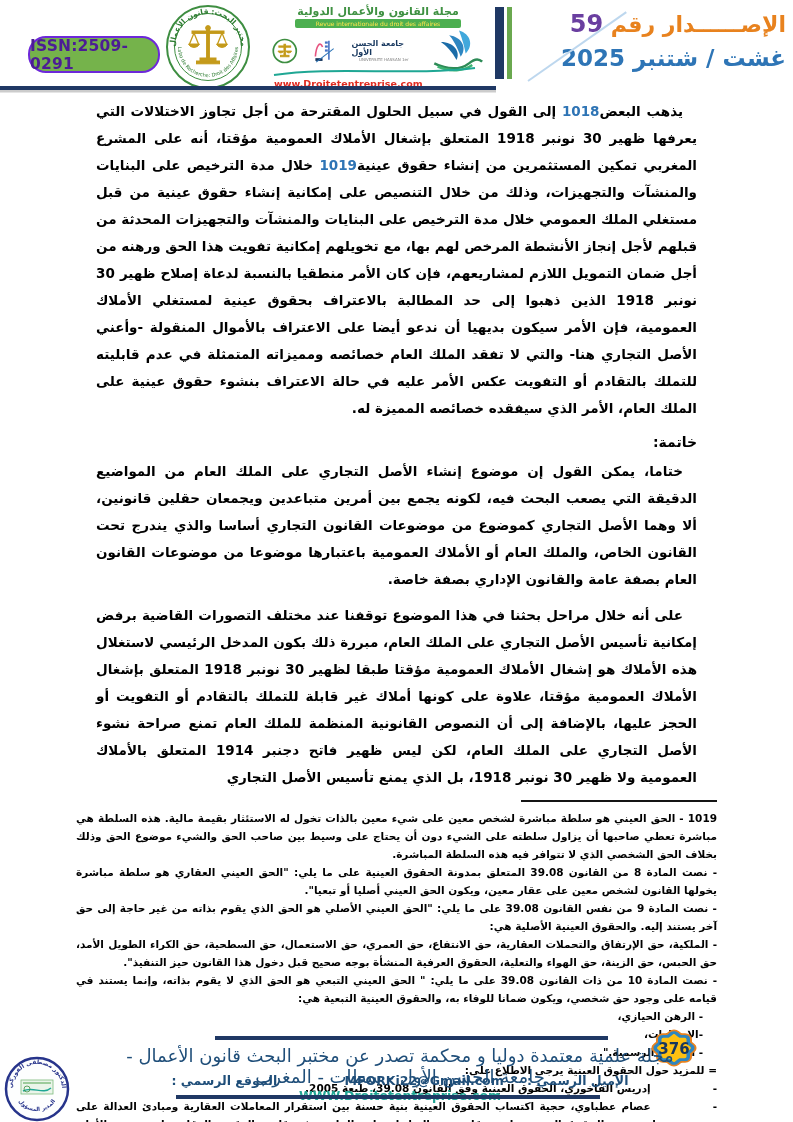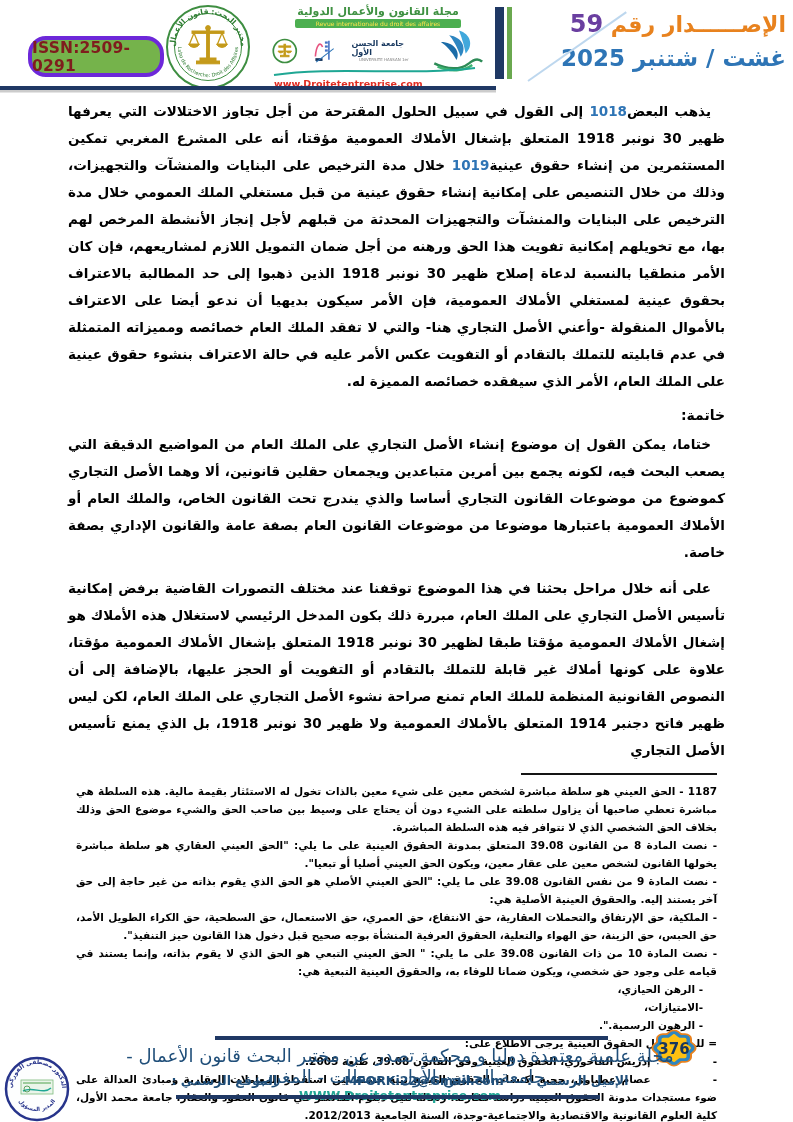--- a/index.html
+++ b/index.html
@@ -5,23 +5,23 @@
   html,body{margin:0;padding:0;background:#888;}
   .page{
     position:relative; width:793px; height:1122px; margin:0 auto;
     background:#ffffff; overflow:hidden; direction:rtl;
     font-family:"DejaVu Sans", sans-serif; color:#000;
   }
   
   .hdr{position:absolute;top:0;left:0;width:793px;height:94px;direction:ltr;}
   .issn-pill{
     position:absolute;left:28px;top:36px;width:128px;height:33px;
-    background:#75B34B;border:4px solid #6d28d9;border-radius:18px;
+    background:#75B34B;border:2px solid #6d28d9;border-radius:18px;
     display:flex;align-items:center;justify-content:center;
-    color:#7f1d1d;font-weight:bold;font-size:15.5px;letter-spacing:.2px;
+    color:#4c1d95;font-weight:bold;font-size:15.5px;letter-spacing:.2px;
   }
   .scales-logo{position:absolute;left:165px;top:4px;}
   .banner{position:absolute;left:272px;top:5px;width:212px;height:84px;}
   .banner-title{color:#3F9142;font-weight:bold;font-size:11px;text-align:center;line-height:13px;}
   .banner-sub{width:78%;margin:1px auto 0;background:#4CAF50;color:#FFE54C;
     font-size:6px;text-align:center;line-height:9px;border-radius:2px;}
   .banner-mid{display:flex;align-items:center;gap:15px;height:46px;direction:ltr;}
   .univ{display:flex;flex-direction:column;align-items:center;line-height:1.1;}
   .univ-ar{font-size:8px;color:#17375E;font-weight:bold;}
   .univ-fr{font-size:4px;color:#7F7F7F;}
@@ -31,21 +31,21 @@
   .vbar-green{position:absolute;left:507px;top:7px;width:5px;height:72px;background:#6AA84F;}
   .issue{position:absolute;left:520px;top:8px;width:266px;text-align:right;direction:rtl;}
   .issue-line1{font-size:22px;font-weight:bold;color:#E8821E;line-height:32px;}
   .issue-num{color:#6A3FA0;font-size:24px;}
   .issue-line2{font-size:23px;font-weight:bold;color:#2E75B6;line-height:34px;text-shadow:0 0 1px #fff;}
   .issue-diag{position:absolute;left:8px;top:72px;width:120px;height:2px;background:#BDD7EE;
     transform:rotate(-35deg);transform-origin:left center;}
   .hdr-line{position:absolute;left:0;top:86px;width:496px;height:3.5px;background:#1F3864;
     box-shadow:0 2.5px 0 rgba(127,127,127,.4);}
   
-  .content{padding:98px 68px 0;}
+  .content{padding:98px 96px 0;}
   .content p{margin:0 0 9px;font-size:13.5px;line-height:27px;text-align:justify;
     font-weight:bold;text-indent:14px;}
   .fn-ref{color:#2E74B5;}
   .heading{font-size:14px;font-weight:bold;margin:12px 0 8px;}
   
   .footnotes{padding:0 76px;margin-top:8px;}
   .fn-sep{width:196px;height:2px;background:#141414;margin:4px 0 7px;}
   .fn{font-size:10.5px;line-height:18px;text-align:justify;font-weight:bold;}
   .fn-ind{padding-right:14px;}
   .fn-dash{display:inline-block;}
@@ -160,21 +160,21 @@
     <p><span>يذهب البعض</span><span class="fn-ref">1018</span><span> إلى القول في سبيل الحلول المقترحة من أجل تجاوز الاختلالات التي يعرفها ظهير 30 نونبر 1918 المتعلق بإشغال الأملاك العمومية مؤقتا، أنه على المشرع المغربي تمكين المستثمرين من إنشاء حقوق عينية</span><span class="fn-ref">1019</span><span> خلال مدة الترخيص على البنايات والمنشآت والتجهيزات، وذلك من خلال التنصيص على إمكانية إنشاء حقوق عينية من قبل مستغلي الملك العمومي خلال مدة الترخيص على البنايات والمنشآت والتجهيزات المحدثة من قبلهم لأجل إنجاز الأنشطة المرخص لهم بها، مع تخويلهم إمكانية تفويت هذا الحق ورهنه من أجل ضمان التمويل اللازم لمشاريعهم، فإن كان الأمر منطقيا بالنسبة لدعاة إصلاح ظهير 30 نونبر 1918 الذين ذهبوا إلى حد المطالبة بالاعتراف بحقوق عينية لمستغلي الأملاك العمومية، فإن الأمر سيكون بديهيا أن ندعو أيضا على الاعتراف بالأموال المنقولة -وأعني الأصل التجاري هنا- والتي لا تفقد الملك العام خصائصه ومميزاته المتمثلة في عدم قابليته للتملك بالتقادم أو التفويت عكس الأمر عليه في حالة الاعتراف بنشوء حقوق عينية على الملك العام، الأمر الذي سيفقده خصائصه المميزة له.</span></p>
 
     <div class="heading">خاتمة:</div>
 
     <p>ختاما، يمكن القول إن موضوع إنشاء الأصل التجاري على الملك العام من المواضيع الدقيقة التي يصعب البحث فيه، لكونه يجمع بين أمرين متباعدين ويجمعان حقلين قانونين، ألا وهما الأصل التجاري كموضوع من موضوعات القانون التجاري أساسا والذي يندرج تحت القانون الخاص، والملك العام أو الأملاك العمومية باعتبارها موضوعا من موضوعات القانون العام بصفة عامة والقانون الإداري بصفة خاصة.</p>
     <p>على أنه خلال مراحل بحثنا في هذا الموضوع توقفنا عند مختلف التصورات القاضية برفض إمكانية تأسيس الأصل التجاري على الملك العام، مبررة ذلك بكون المدخل الرئيسي لاستغلال هذه الأملاك هو إشغال الأملاك العمومية مؤقتا طبقا لظهير 30 نونبر 1918 المتعلق بإشغال الأملاك العمومية مؤقتا، علاوة على كونها أملاك غير قابلة للتملك بالتقادم أو التفويت أو الحجز عليها، بالإضافة إلى أن النصوص القانونية المنظمة للملك العام تمنع صراحة نشوء الأصل التجاري على الملك العام، لكن ليس ظهير فاتح دجنبر 1914 المتعلق بالأملاك العمومية ولا ظهير 30 نونبر 1918، بل الذي يمنع تأسيس الأصل التجاري</p>
   </div>
 
   <div class="footnotes">
     <div class="fn-sep"></div>
-    <div class="fn">1187 - الحق العيني هو سلطة مباشرة لشخص معين على شيء معين بالذات تخول له الاستئثار بقيمة مالية. هذه السلطة هي مباشرة تعطي صاحبها أن يزاول سلطته على الشيء دون أن يحتاج على وسيط بين صاحب الحق والشيء موضوع الحق وذلك بخلاف الحق الشخصي الذي لا تتوافر فيه هذه السلطة المباشرة.</div>
+    <div class="fn">1019 - الحق العيني هو سلطة مباشرة لشخص معين على شيء معين بالذات تخول له الاستئثار بقيمة مالية. هذه السلطة هي مباشرة تعطي صاحبها أن يزاول سلطته على الشيء دون أن يحتاج على وسيط بين صاحب الحق والشيء موضوع الحق وذلك بخلاف الحق الشخصي الذي لا تتوافر فيه هذه السلطة المباشرة.</div>
     <div class="fn">- نصت المادة 8 من القانون 39.08 المتعلق بمدونة الحقوق العينية على ما يلي: "الحق العيني العقاري هو سلطة مباشرة يخولها القانون لشخص معين على عقار معين، ويكون الحق العيني أصليا أو تبعيا".</div>
     <div class="fn">- نصت المادة 9 من نفس القانون 39.08 على ما يلي: "الحق العيني الأصلي هو الحق الذي يقوم بذاته من غير حاجة إلى حق آخر يستند إليه. والحقوق العينية الأصلية هي:</div>
     <div class="fn">- الملكية، حق الإرتفاق والتحملات العقارية، حق الانتفاع، حق العمري، حق الاستعمال، حق السطحية، حق الكراء الطويل الأمد، حق الحبس، حق الزينة، حق الهواء والتعلية، الحقوق العرفية المنشأة بوجه صحيح قبل دخول هذا القانون حيز التنفيذ".</div>
     <div class="fn">- نصت المادة 10 من ذات القانون 39.08 على ما يلي: " الحق العيني التبعي هو الحق الذي لا يقوم بذاته، وإنما يستند في قيامه على وجود حق شخصي، ويكون ضمانا للوفاء به، والحقوق العينية التبعية هي:</div>
     <div class="fn fn-ind">- الرهن الحيازي،</div>
     <div class="fn fn-ind">-الامتيازات،</div>
     <div class="fn fn-ind">- الرهون الرسمية.".</div>
     <div class="fn">= للمزيد حول الحقوق العينية يرجى الاطلاع على:</div>
     <div class="fn"><span class="fn-dash">-</span><span class="fn-tab"></span><span>إدريس الفاخوري، الحقوق العينية وفق القانون 39.08، طبعة 2005.</span></div>
     <div class="fn"><span class="fn-dash">-</span><span class="fn-tab"></span><span>عصام عطباوي، حجية اكتساب الحقوق العينية بنية حسنة بين استقرار المعاملات العقارية ومبادئ العدالة على ضوء مستجدات مدونة الحقوق العينية-دراسة مقارنة، رسالة لنيل دبلوم الماستر في قانون العقود والعقار، جامعة محمد الأول، كلية العلوم القانونية والاقتصادية والاجتماعية-وجدة، السنة الجامعية 2012/2013.</span></div>

